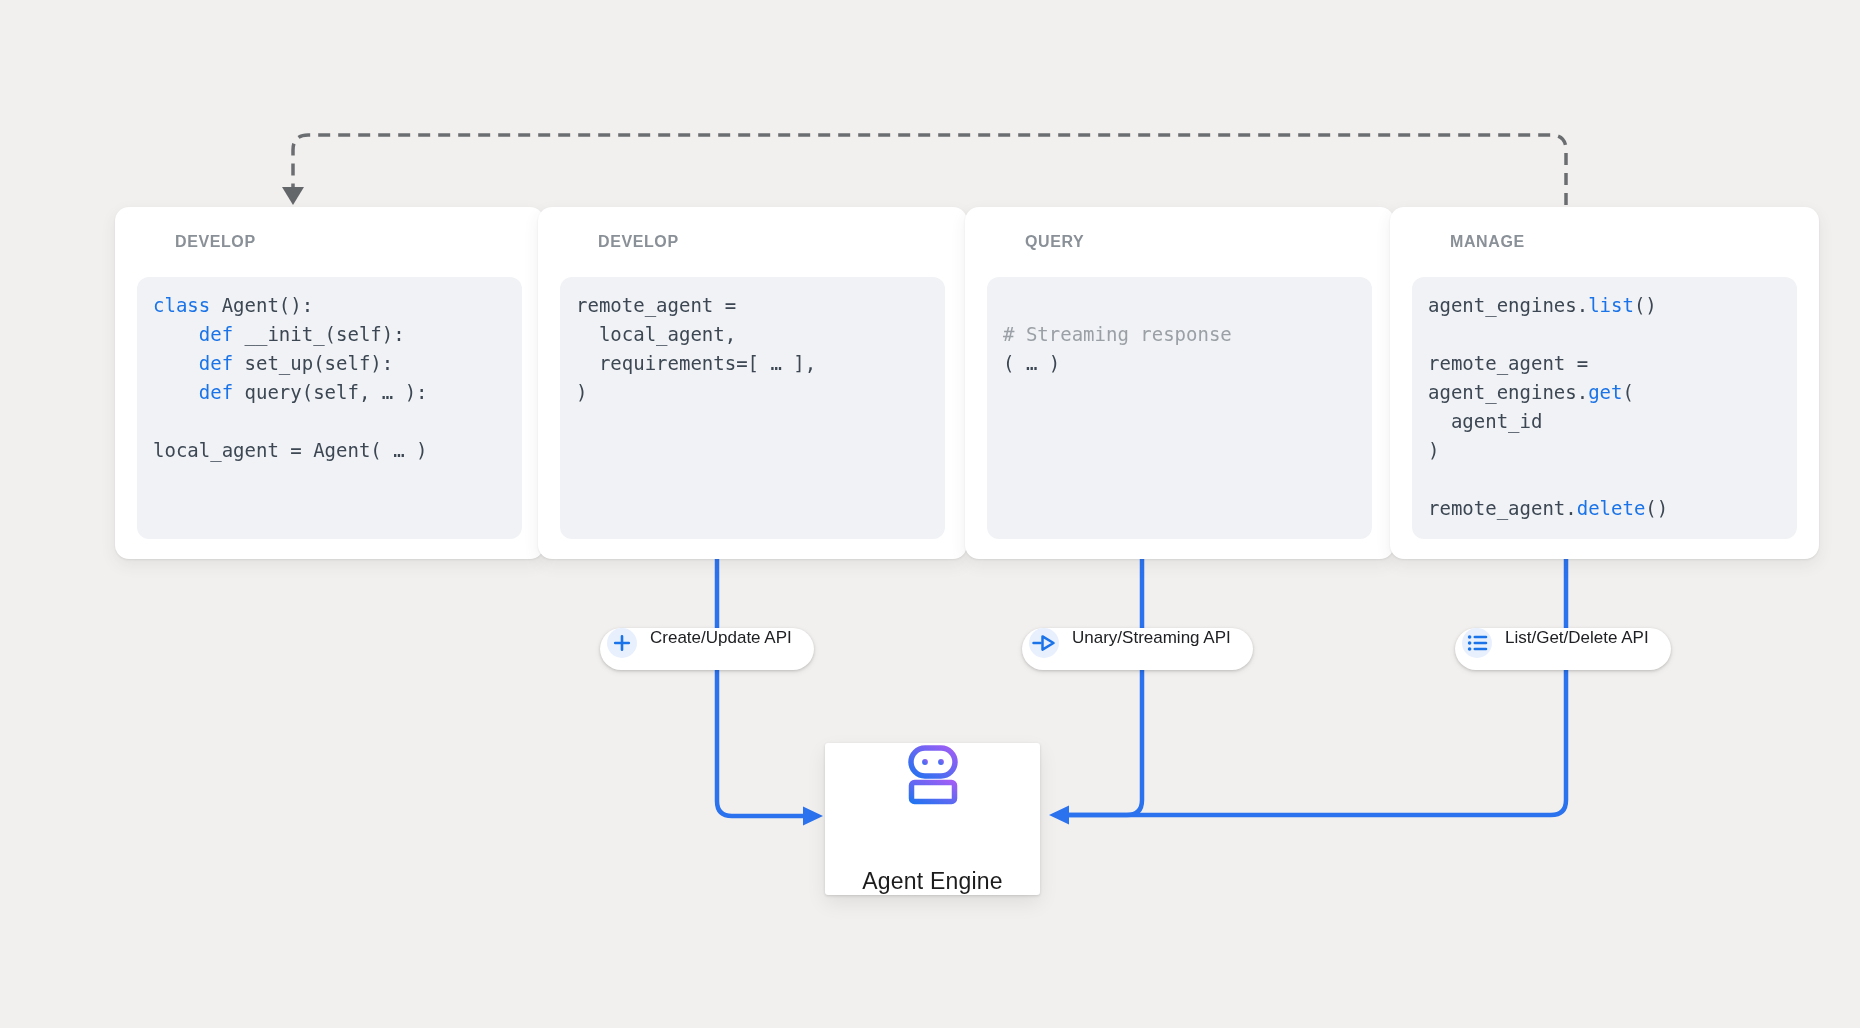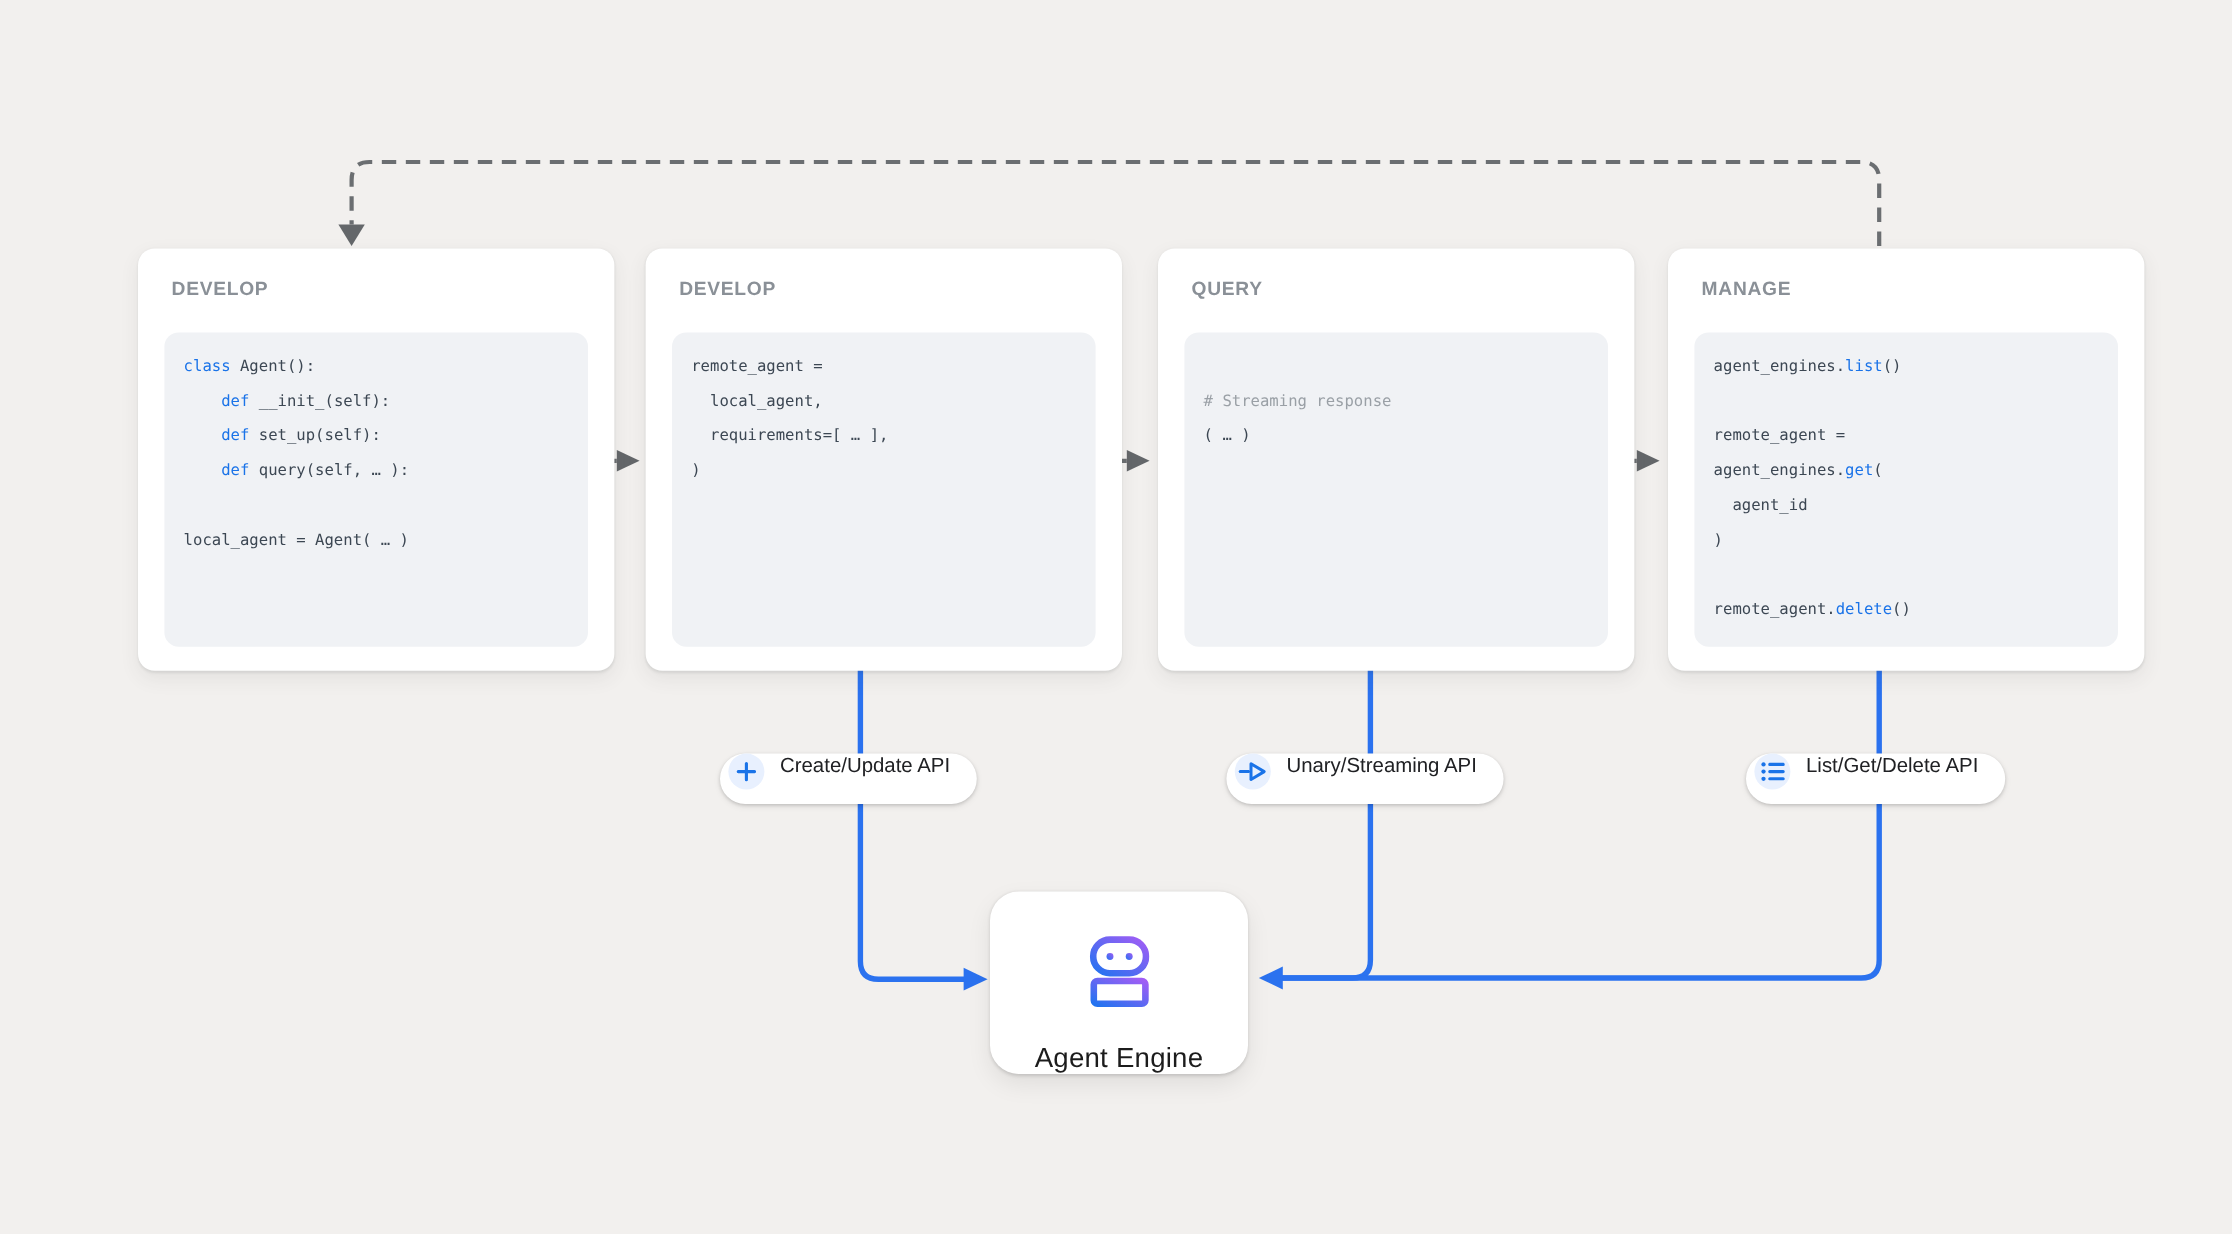--- a/index.html
+++ b/index.html
@@ -5,47 +5,48 @@
   html,body{margin:0;padding:0;background:#f2f0ee;}
   .canvas{
     position:relative;width:1860px;height:1028px;background:#f2f0ee;
     font-family:"Liberation Sans",sans-serif;overflow:hidden;
   }
   .connector-layer{position:absolute;left:0;top:0;width:1860px;height:1028px;z-index:1;}
   .card{
     position:absolute;top:207px;width:397px;height:352px;background:#ffffff;
     border-radius:14px;z-index:2;
     box-shadow:0 1px 2px rgba(60,64,67,.10),0 6px 16px rgba(60,64,67,.08);
+    padding-left:32px;
   }
   .card-title{
     margin:26px 0 0 28px;font-size:16px;font-weight:700;letter-spacing:.6px;
     color:#8a9097;
   }
   .codeblock{
     position:absolute;left:22px;right:22px;top:70px;bottom:20px;
     background:#f0f2f5;border-radius:12px;padding:14px 6px 0 16px;
-    font-family:"DejaVu Sans Mono",monospace;font-size:13px;line-height:29px;
+    font-family:"DejaVu Sans Mono",monospace;font-size:19px;line-height:29px;
     color:#3c4753;white-space:pre;overflow:hidden;
   }
   .kw{color:#1a73e8;}
   .cm{color:#9aa0a6;}
   .pill{
     position:absolute;top:628px;height:42px;background:#ffffff;border-radius:21px;
     display:flex;align-items:flex-start;gap:13px;padding:0 22px 0 7px;z-index:3;
     box-shadow:0 1px 3px rgba(0,0,0,.16),0 2px 6px rgba(0,0,0,.08);
     font-size:17px;color:#202124;white-space:nowrap;
   }
   .pill-icon{
     width:30px;height:30px;border-radius:50%;background:#e8f0fe;flex:0 0 auto;
     display:flex;align-items:center;justify-content:center;
   }
   .engine{
     position:absolute;left:825px;top:743px;width:215px;height:150px;background:#fff;
-    border-radius:24px;z-index:2;display:flex;flex-direction:column;align-items:center;
-    justify-content:flex-end;gap:28px;padding-top:2px;
+    border-radius:3px;z-index:2;display:flex;flex-direction:column;align-items:center;
+    justify-content:space-between;gap:28px;padding-top:2px;
     box-shadow:0 1px 3px rgba(0,0,0,.14),0 8px 20px rgba(0,0,0,.08);
   }
   .engine-label{font-size:23px;font-weight:500;color:#1c1c1c;letter-spacing:.2px;}
 </style>
 </head>
 <body>
 
 <div class="canvas">
 
   <svg class="connector-layer" width="1860" height="1028" viewBox="0 0 1860 1028">

